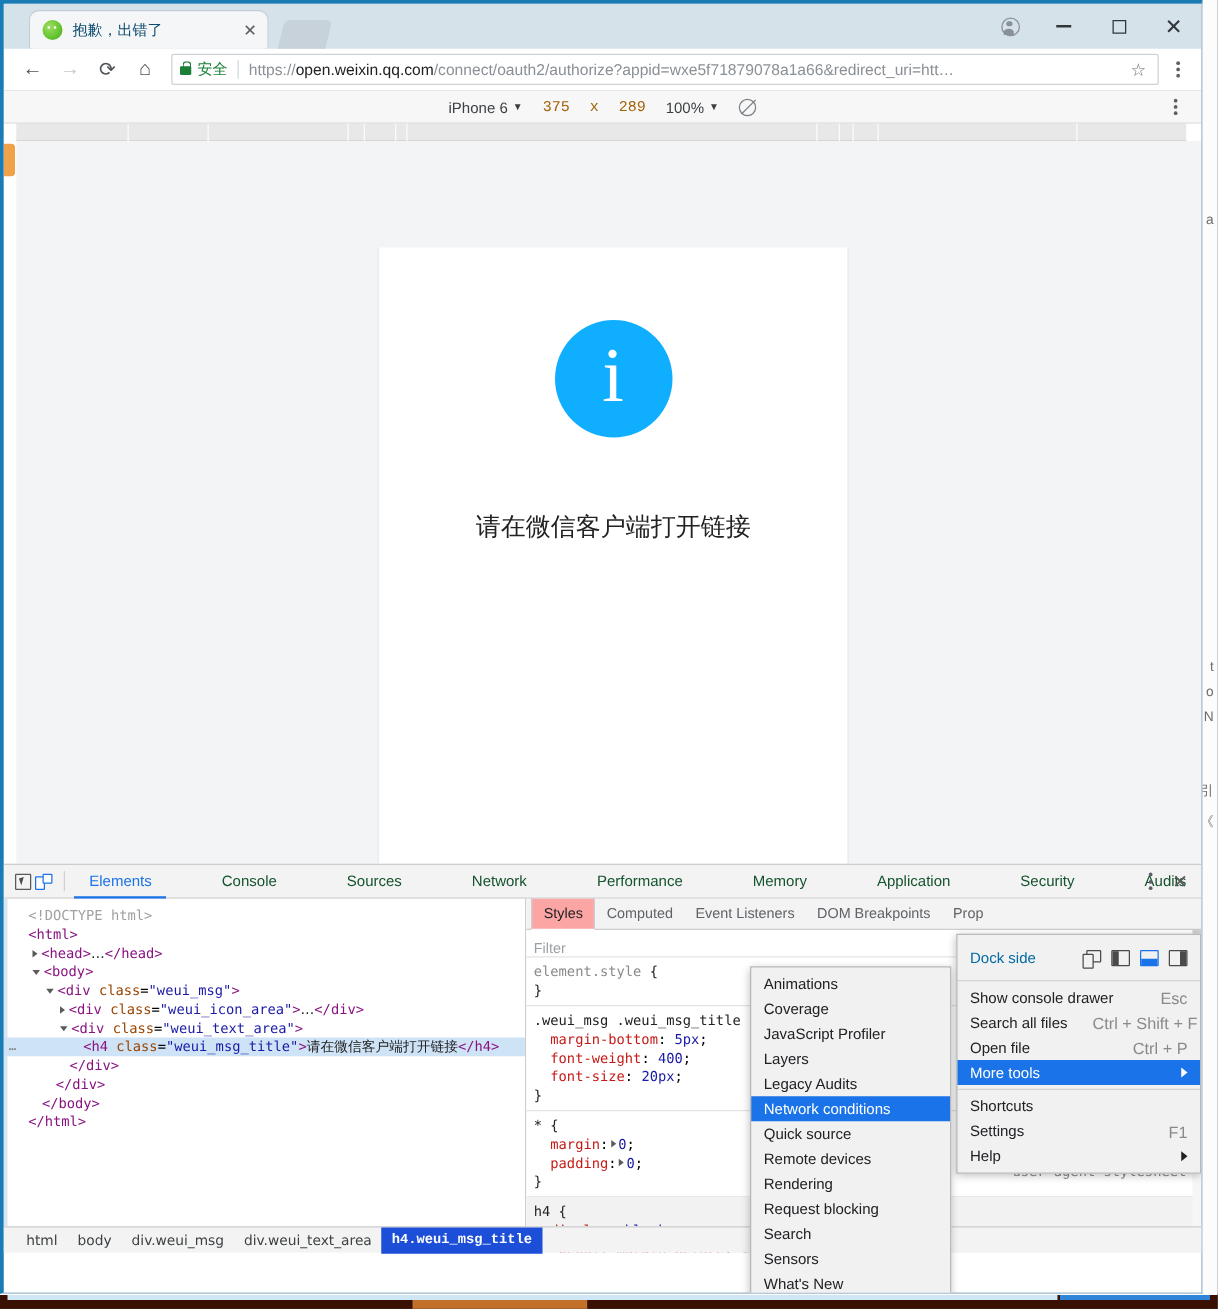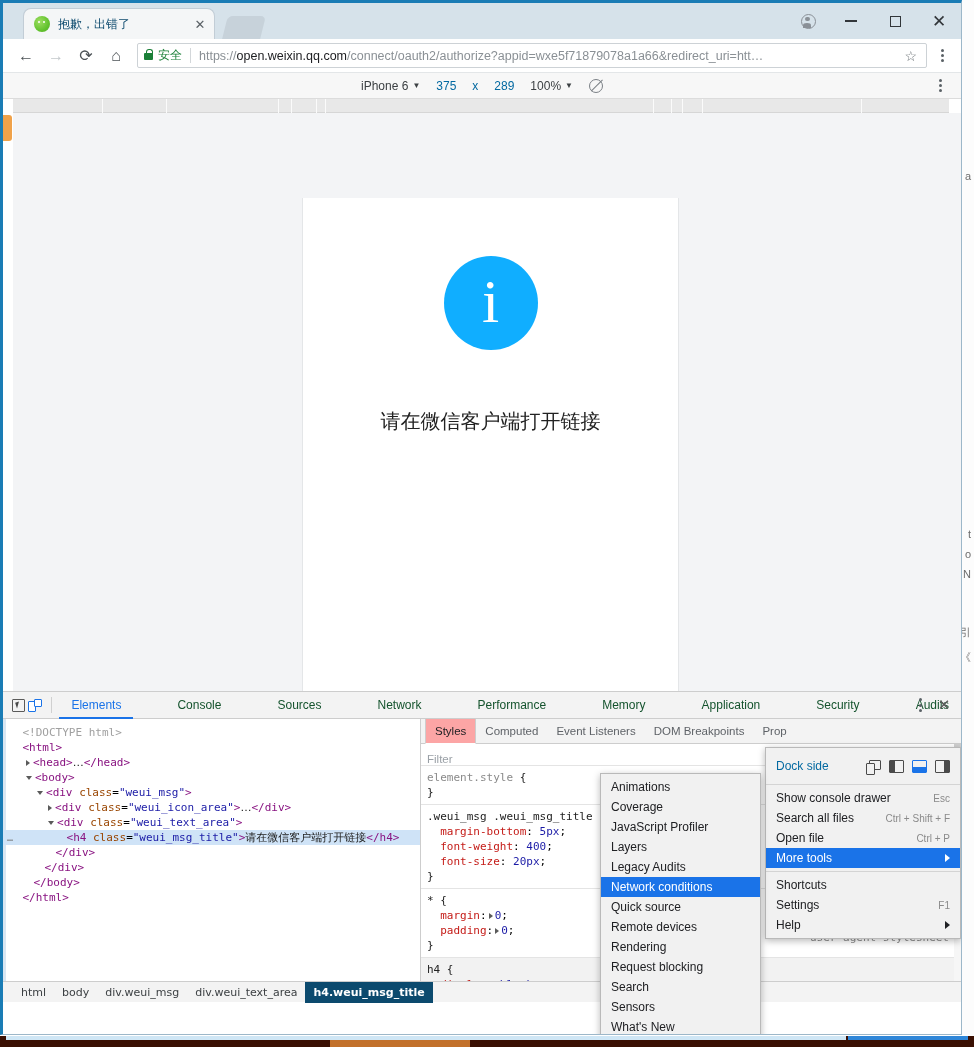--- a/index.html
+++ b/index.html
@@ -165,21 +165,21 @@
   
   #devicebar {
     height: 26px; background: #f7f7f7;
     border-bottom: 1px solid #dcdcdc;
     display: flex; align-items: center; justify-content: center;
     position: relative;
   }
   .dev-group { display: flex; align-items: center; gap: 16px; }
   .dev-item { font-size: 12px; color: #3c4043; display: flex; align-items: center; gap: 4px; }
   .dev-item .caret { font-size: 8px; color: #3c4043; }
-  .dev-dim { color: #0369a1; }
+  .dev-dim { color: #a16207; font-family: Liberation Mono, monospace; }
   .rotate-ic {
     width: 14px; height: 14px; border: 1.4px solid #7b8086; border-radius: 50%;
     position: relative; display: inline-block;
   }
   .rotate-ic::after {
     content: ""; position: absolute; left: -1px; top: 5px;
     width: 16px; height: 1.4px; background: #7b8086;
     transform: rotate(-45deg);
   }
   #devicebar .dev-kebab { position: absolute; right: 10px; }
@@ -362,21 +362,21 @@
   
   #crumbs {
     position: absolute; left: 0; bottom: 0; width: 962px; height: 21px;
     background: #f3f3f3; border-top: 1px solid #cdcdcd;
     display: flex; align-items: center; padding-left: 10px;
   }
   .crumb {
     font-size: 11px; color: #3c4043; padding: 0 8px; height: 21px; line-height: 21px;
     white-space: nowrap; font-family: "DejaVu Sans", sans-serif;
   }
-  .crumb.active { background: #0c4a6e; color: #fff; font-weight: 700; }
+  .crumb.active { background: #1d4ed8; color: #fff; font-weight: 700; font-family: Liberation Mono, monospace; }
 
   
   #settings-menu {
     position: absolute; left: 762px; top: 744px;
     width: 196px; background: #f1f1f1;
     border: 1px solid #b9b9b9;
     box-shadow: 0 2px 7px rgba(0,0,0,.28);
     padding: 3px 0; z-index: 60;
   }
   .dock-row {
@@ -405,21 +405,21 @@
   .dock-ic.right .fr::after {
     content:""; position:absolute; right:0; top:0; width:5px; height:100%;
     background:#4a4a4a;
   }
   .menu-div { height: 1px; background: #d4d4d4; margin: 3px 0; }
   .menu-item {
     display: flex; align-items: center; height: 20px;
     padding: 0 10px; font-size: 12px; color: #202124;
   }
   .menu-item .mlbl { flex: 1 1 auto; white-space: nowrap; }
-  .menu-item .shortcut { color: #8a8a8a; font-size: 10px; white-space: nowrap; margin-left: 20px; }
+  .menu-item .shortcut { color: #8a8a8a; font-size: 13px; white-space: nowrap; margin-left: 20px; }
   .menu-item.sel { background: #1a73e8; color: #fff; }
   .sub-arrow {
     width: 0; height: 0; margin-left: 8px;
     border-left: 5px solid #202124;
     border-top: 4px solid transparent; border-bottom: 4px solid transparent;
   }
   .menu-item.sel .sub-arrow { border-left-color: #fff; }
 
   #more-tools-menu {
     position: absolute; left: 597px; top: 770px;

